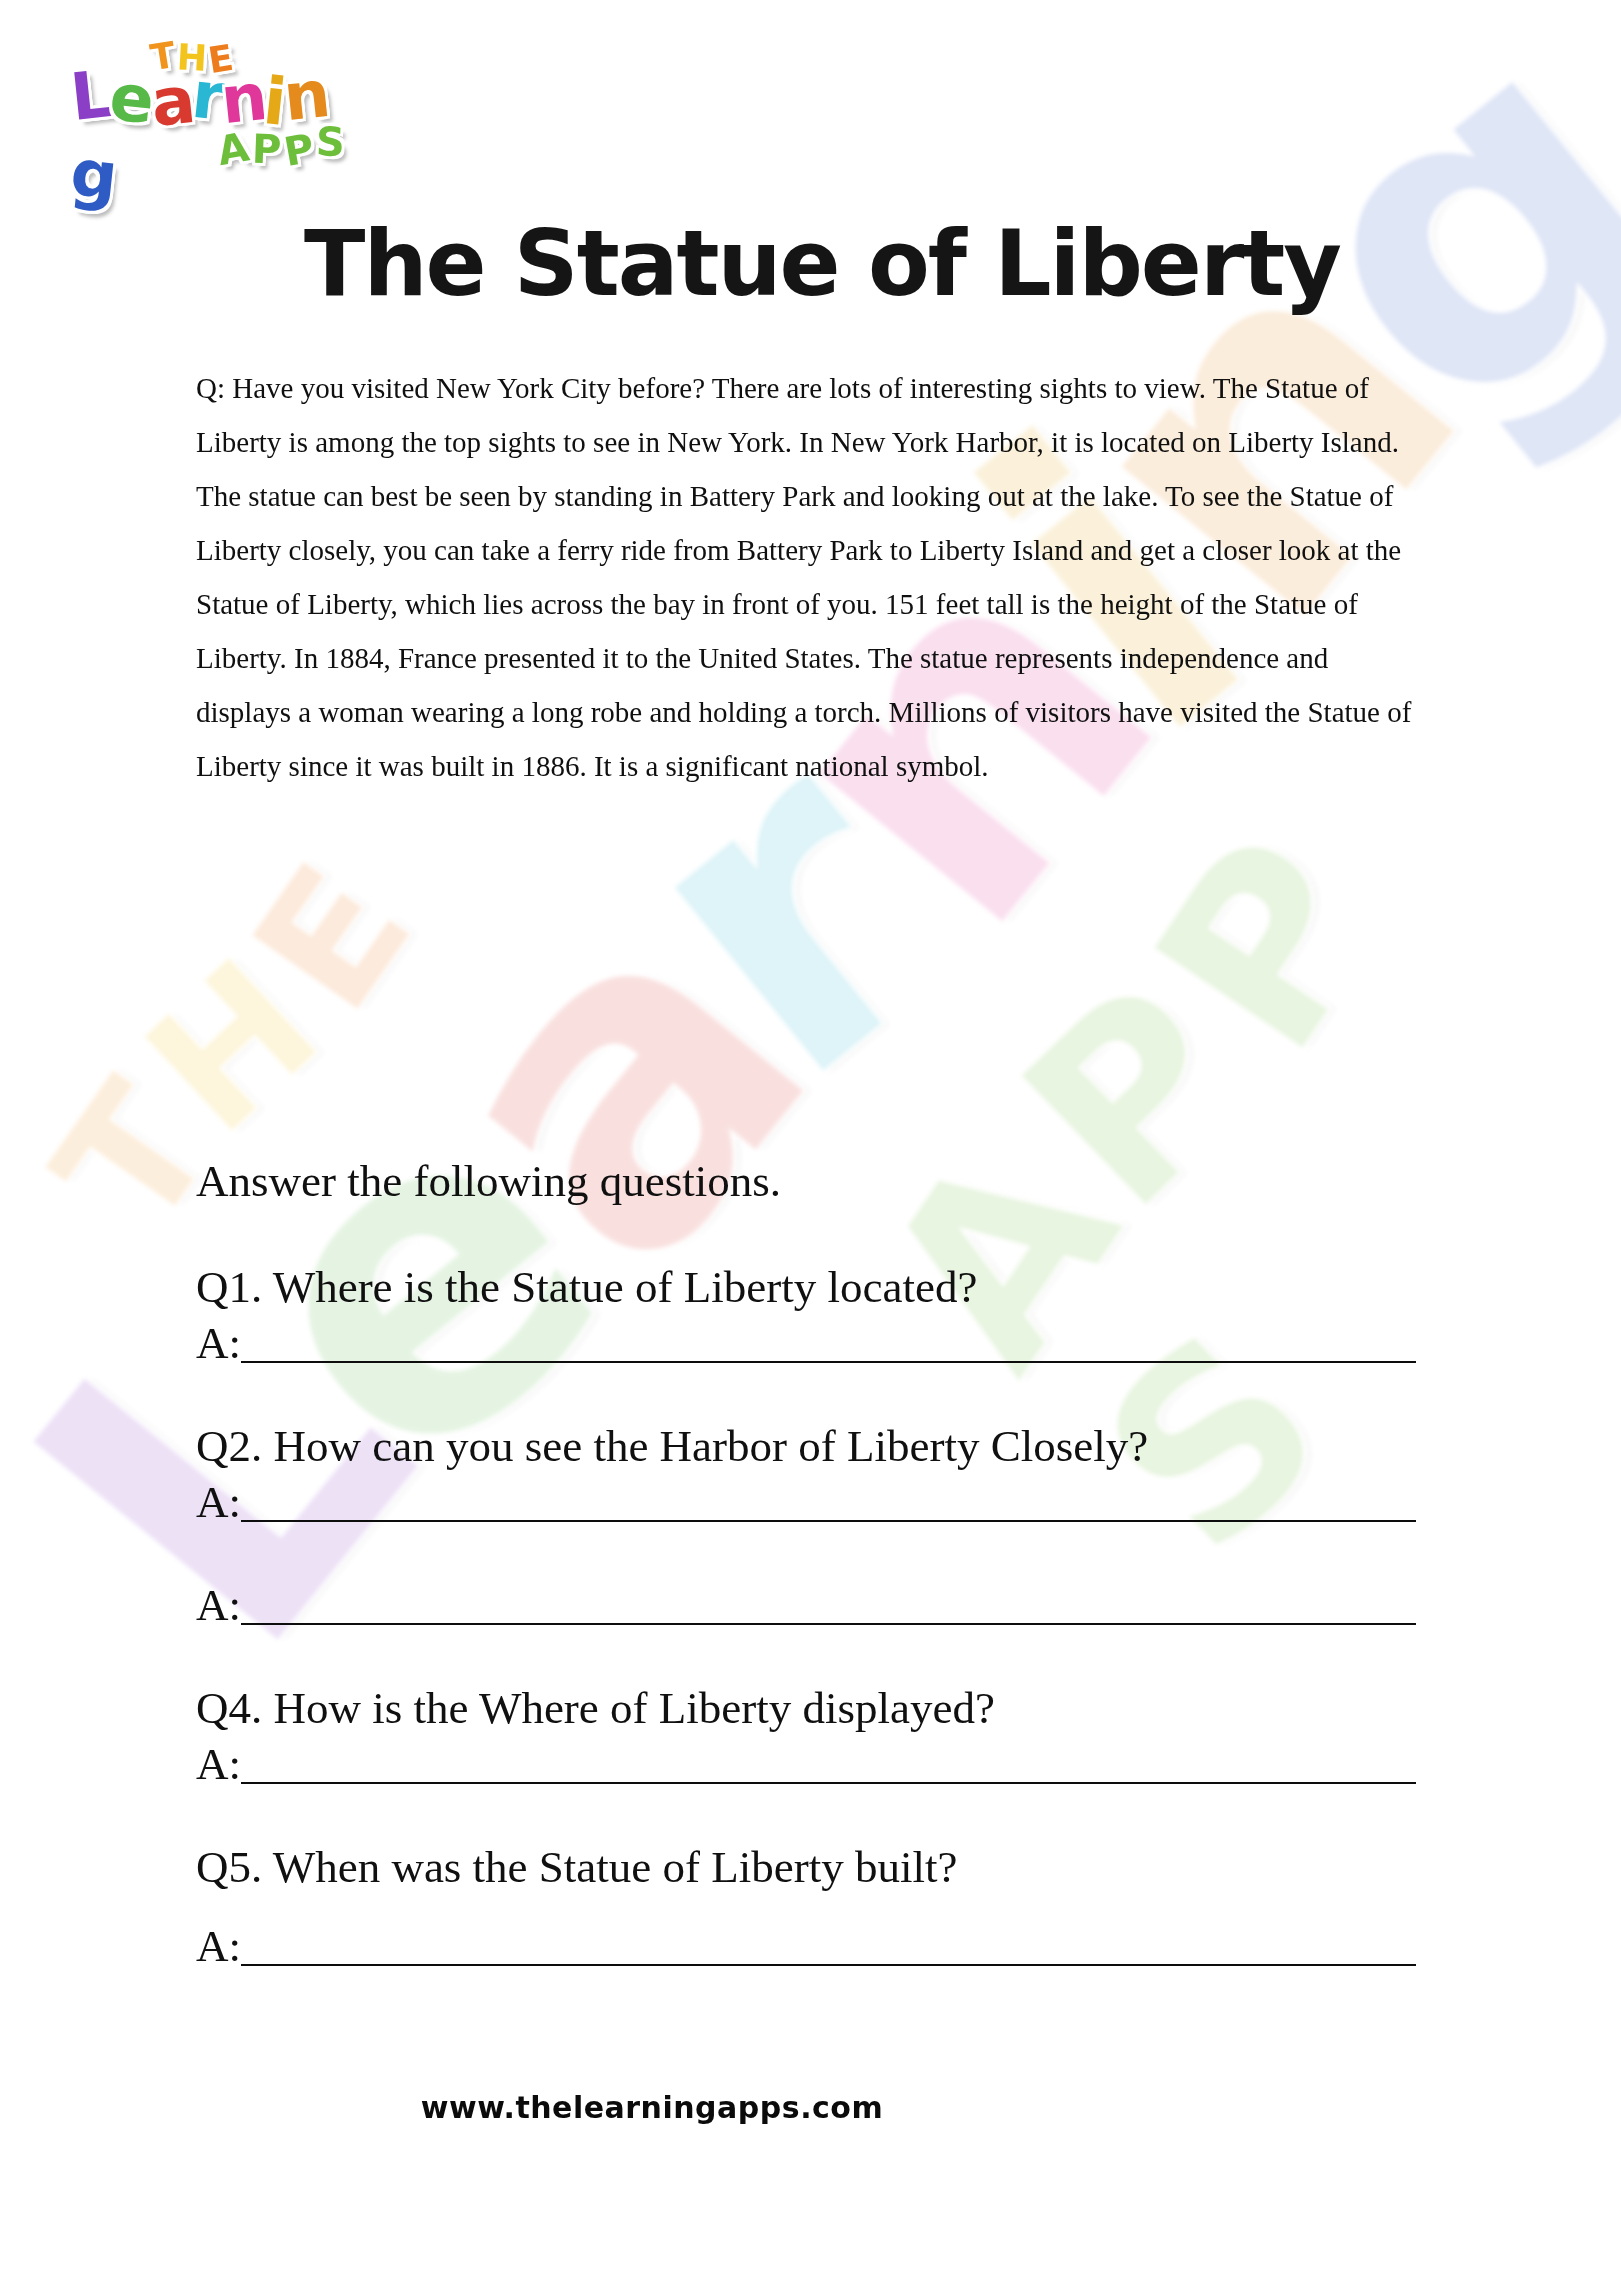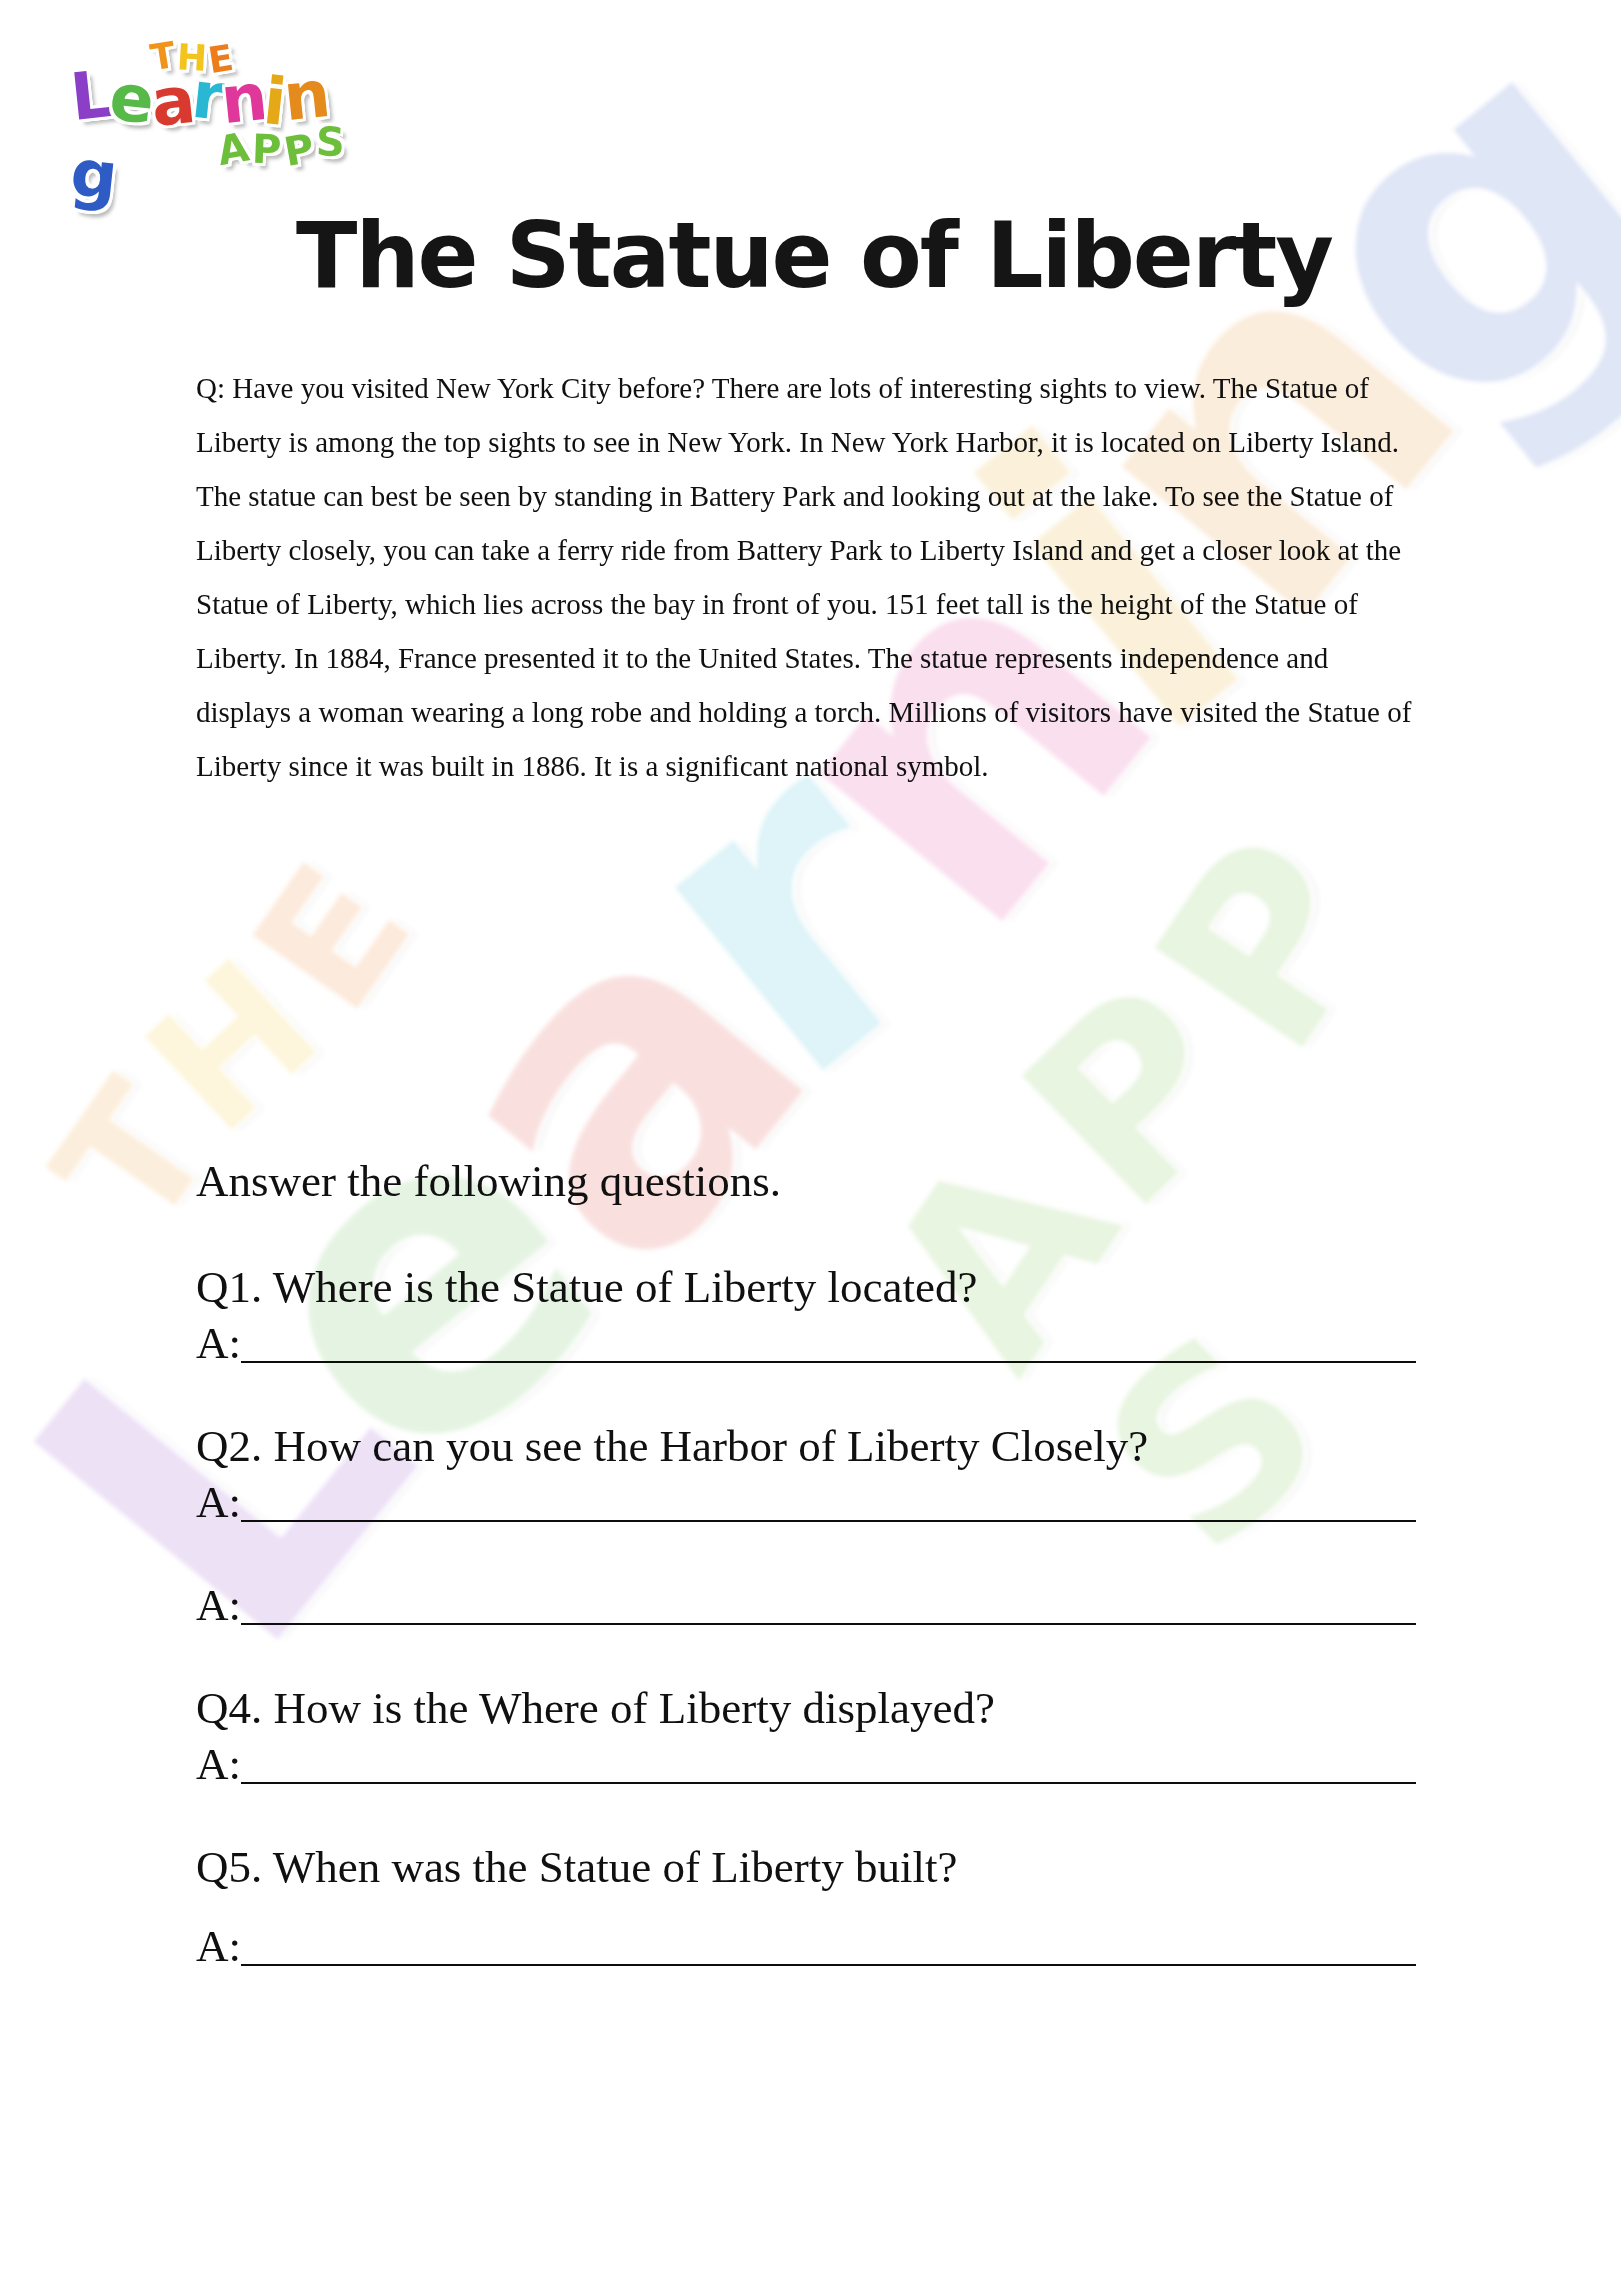--- a/index.html
+++ b/index.html
@@ -38,21 +38,21 @@
     pointer-events:none;
   }
   .wm-inner {position:relative; width:100%; height:100%;}
   .lg-the.wm  {position:absolute; left:245px; top:167px; font-size:176px; letter-spacing:13.7px; transform:rotate(-4deg);}
   .lg-word.wm {position:absolute; left:9.8px;  top:314px; font-size:431px; letter-spacing:-11.8px; white-space:nowrap;}
   .lg-apps.wm {position:absolute; left:765px; top:794px; font-size:245px; letter-spacing:23.5px; transform:rotate(-5deg);}
 
   
   .title {
     position:absolute; left:196px; top:194px; width:1220px;
-    margin:8px;
+    margin:16px;
     text-align:center;
     font-family:"DejaVu Sans", sans-serif;
     font-weight:bold;
     font-size:90px;
     line-height:1.2;
     letter-spacing:-2px;
     color:#151515;
   }
 
   
@@ -139,15 +139,18 @@
         <div class="qa last">
           <div class="q-text">Q5. When was the Statue of Liberty built?</div>
           <div class="a-row">
             <span class="a-prefix">A:</span>
             <span class="a-line"></span>
           </div>
         </div>
       </div>
   </main>
 
+  <footer class="footer">
+    <span>www.thelearningapps.com</span>
+  </footer>
 
 </div>
 
 
 </body></html>

